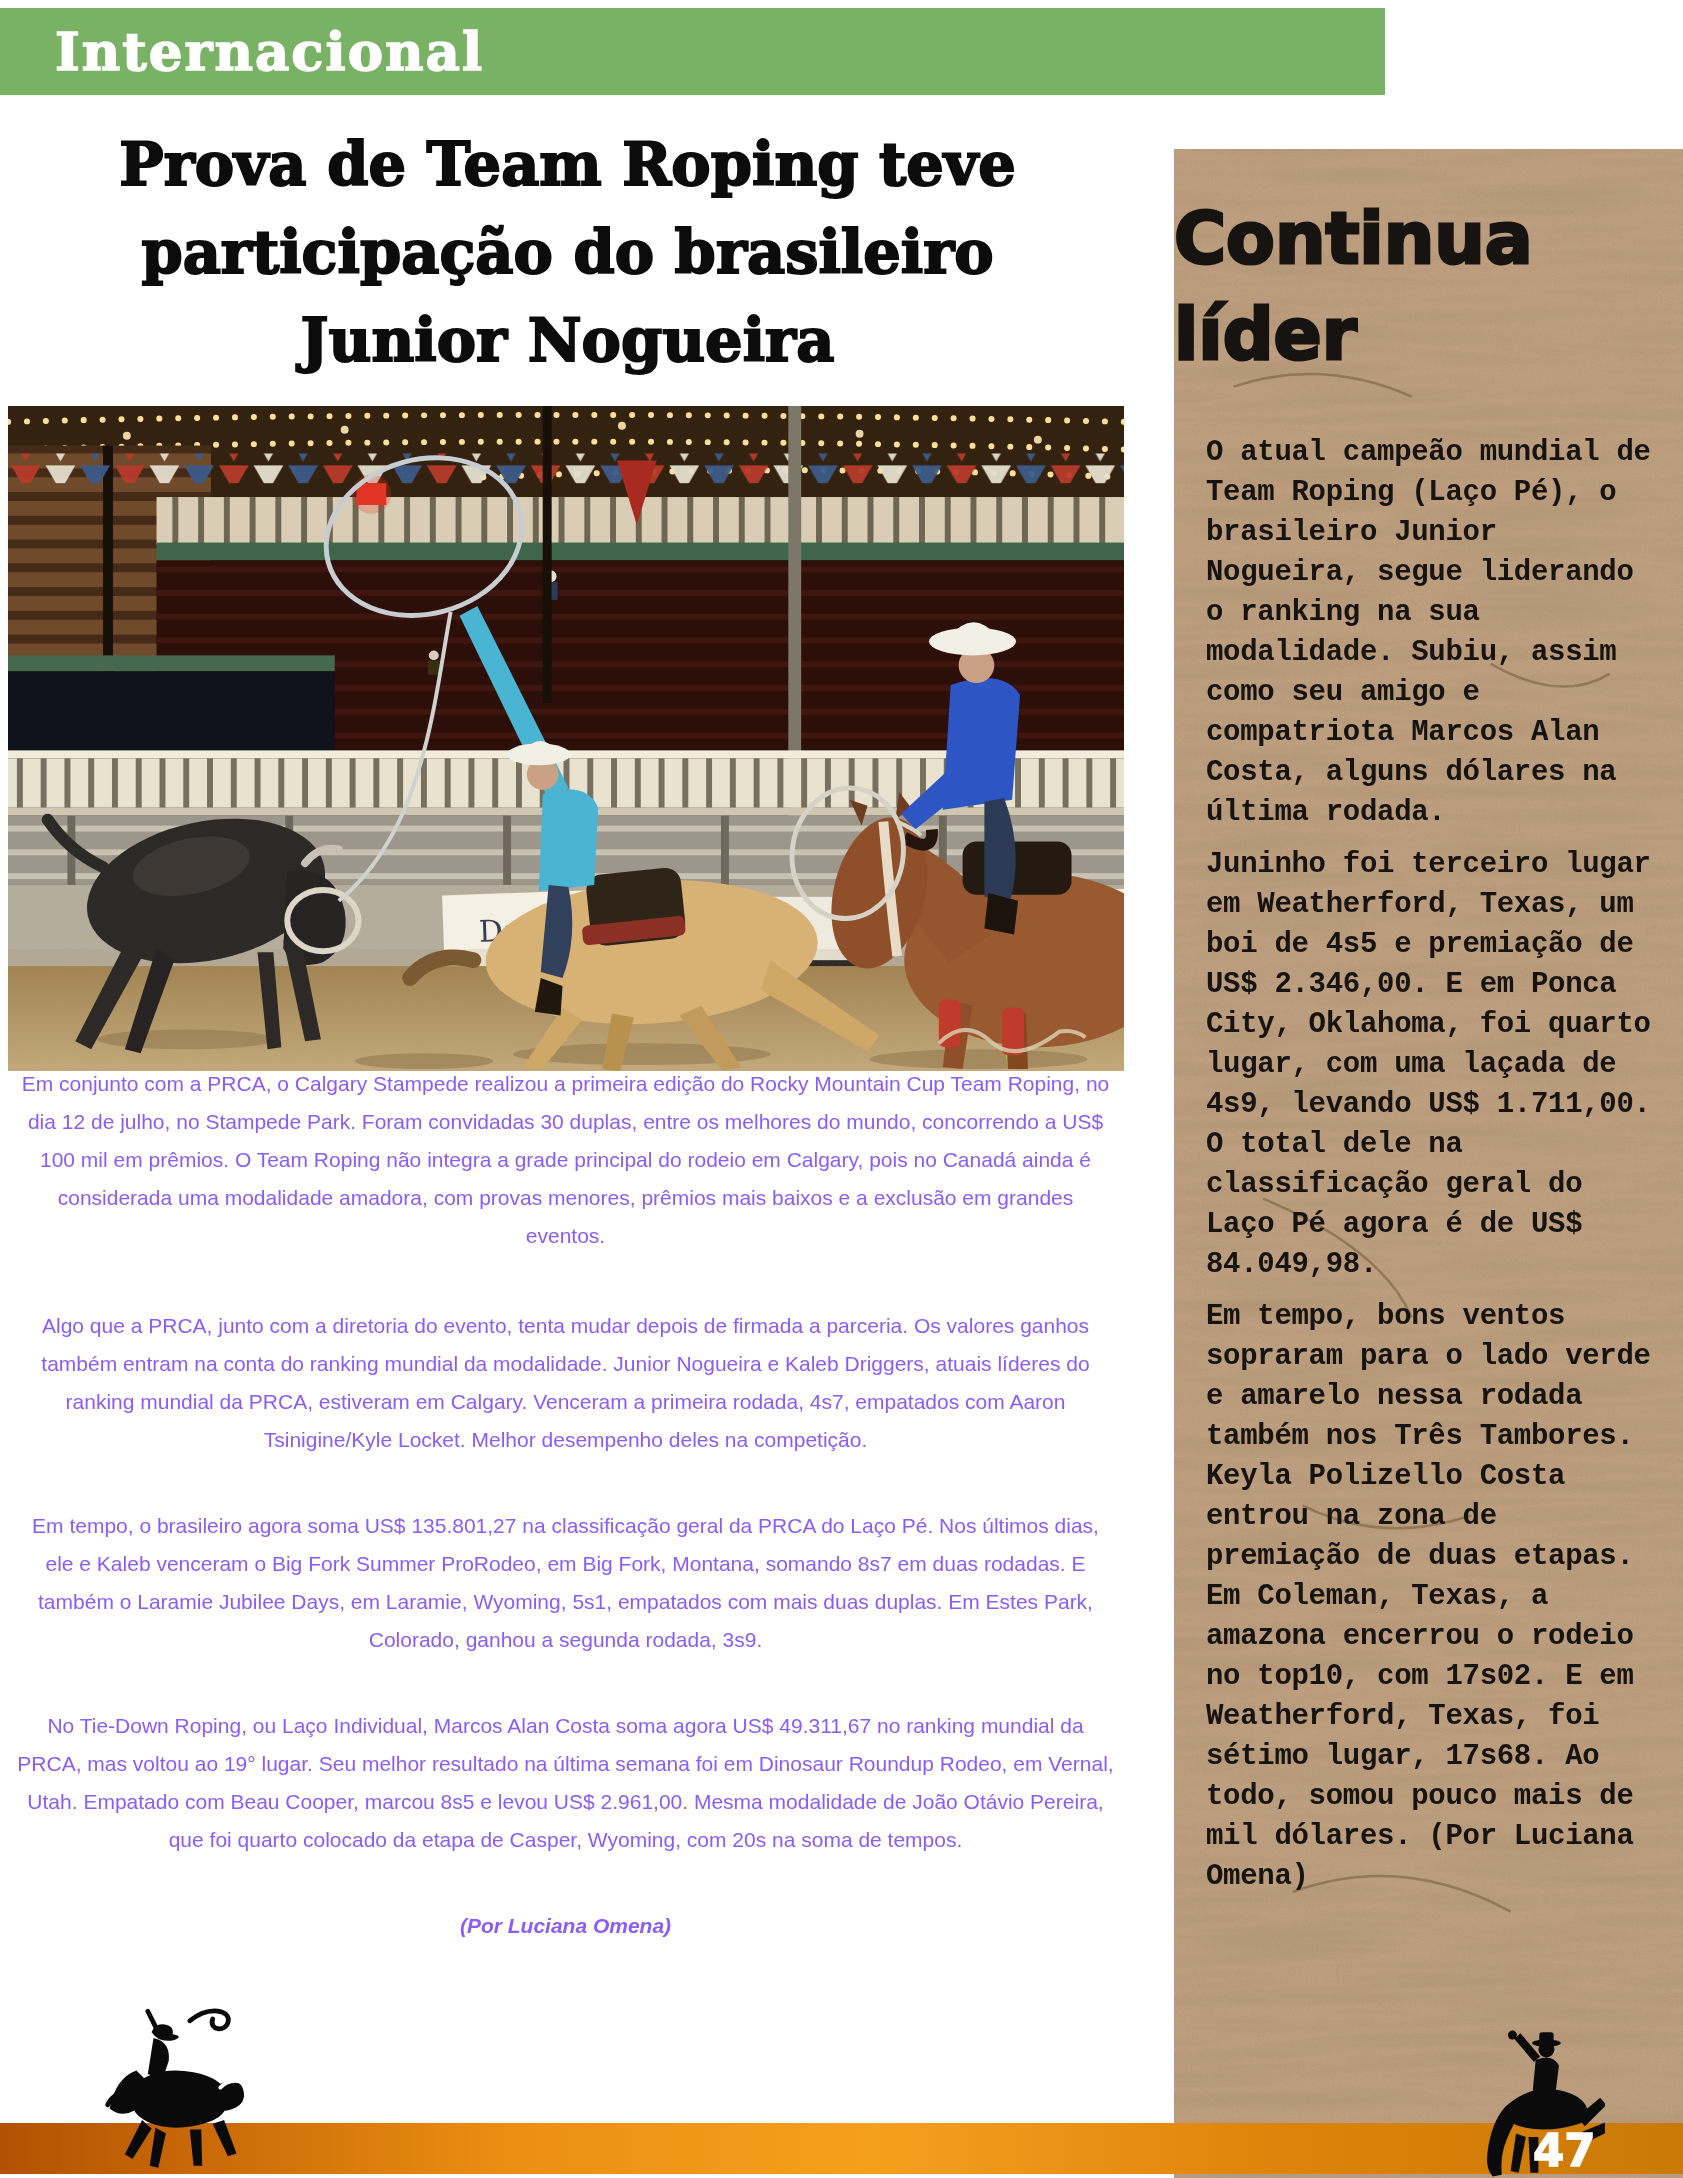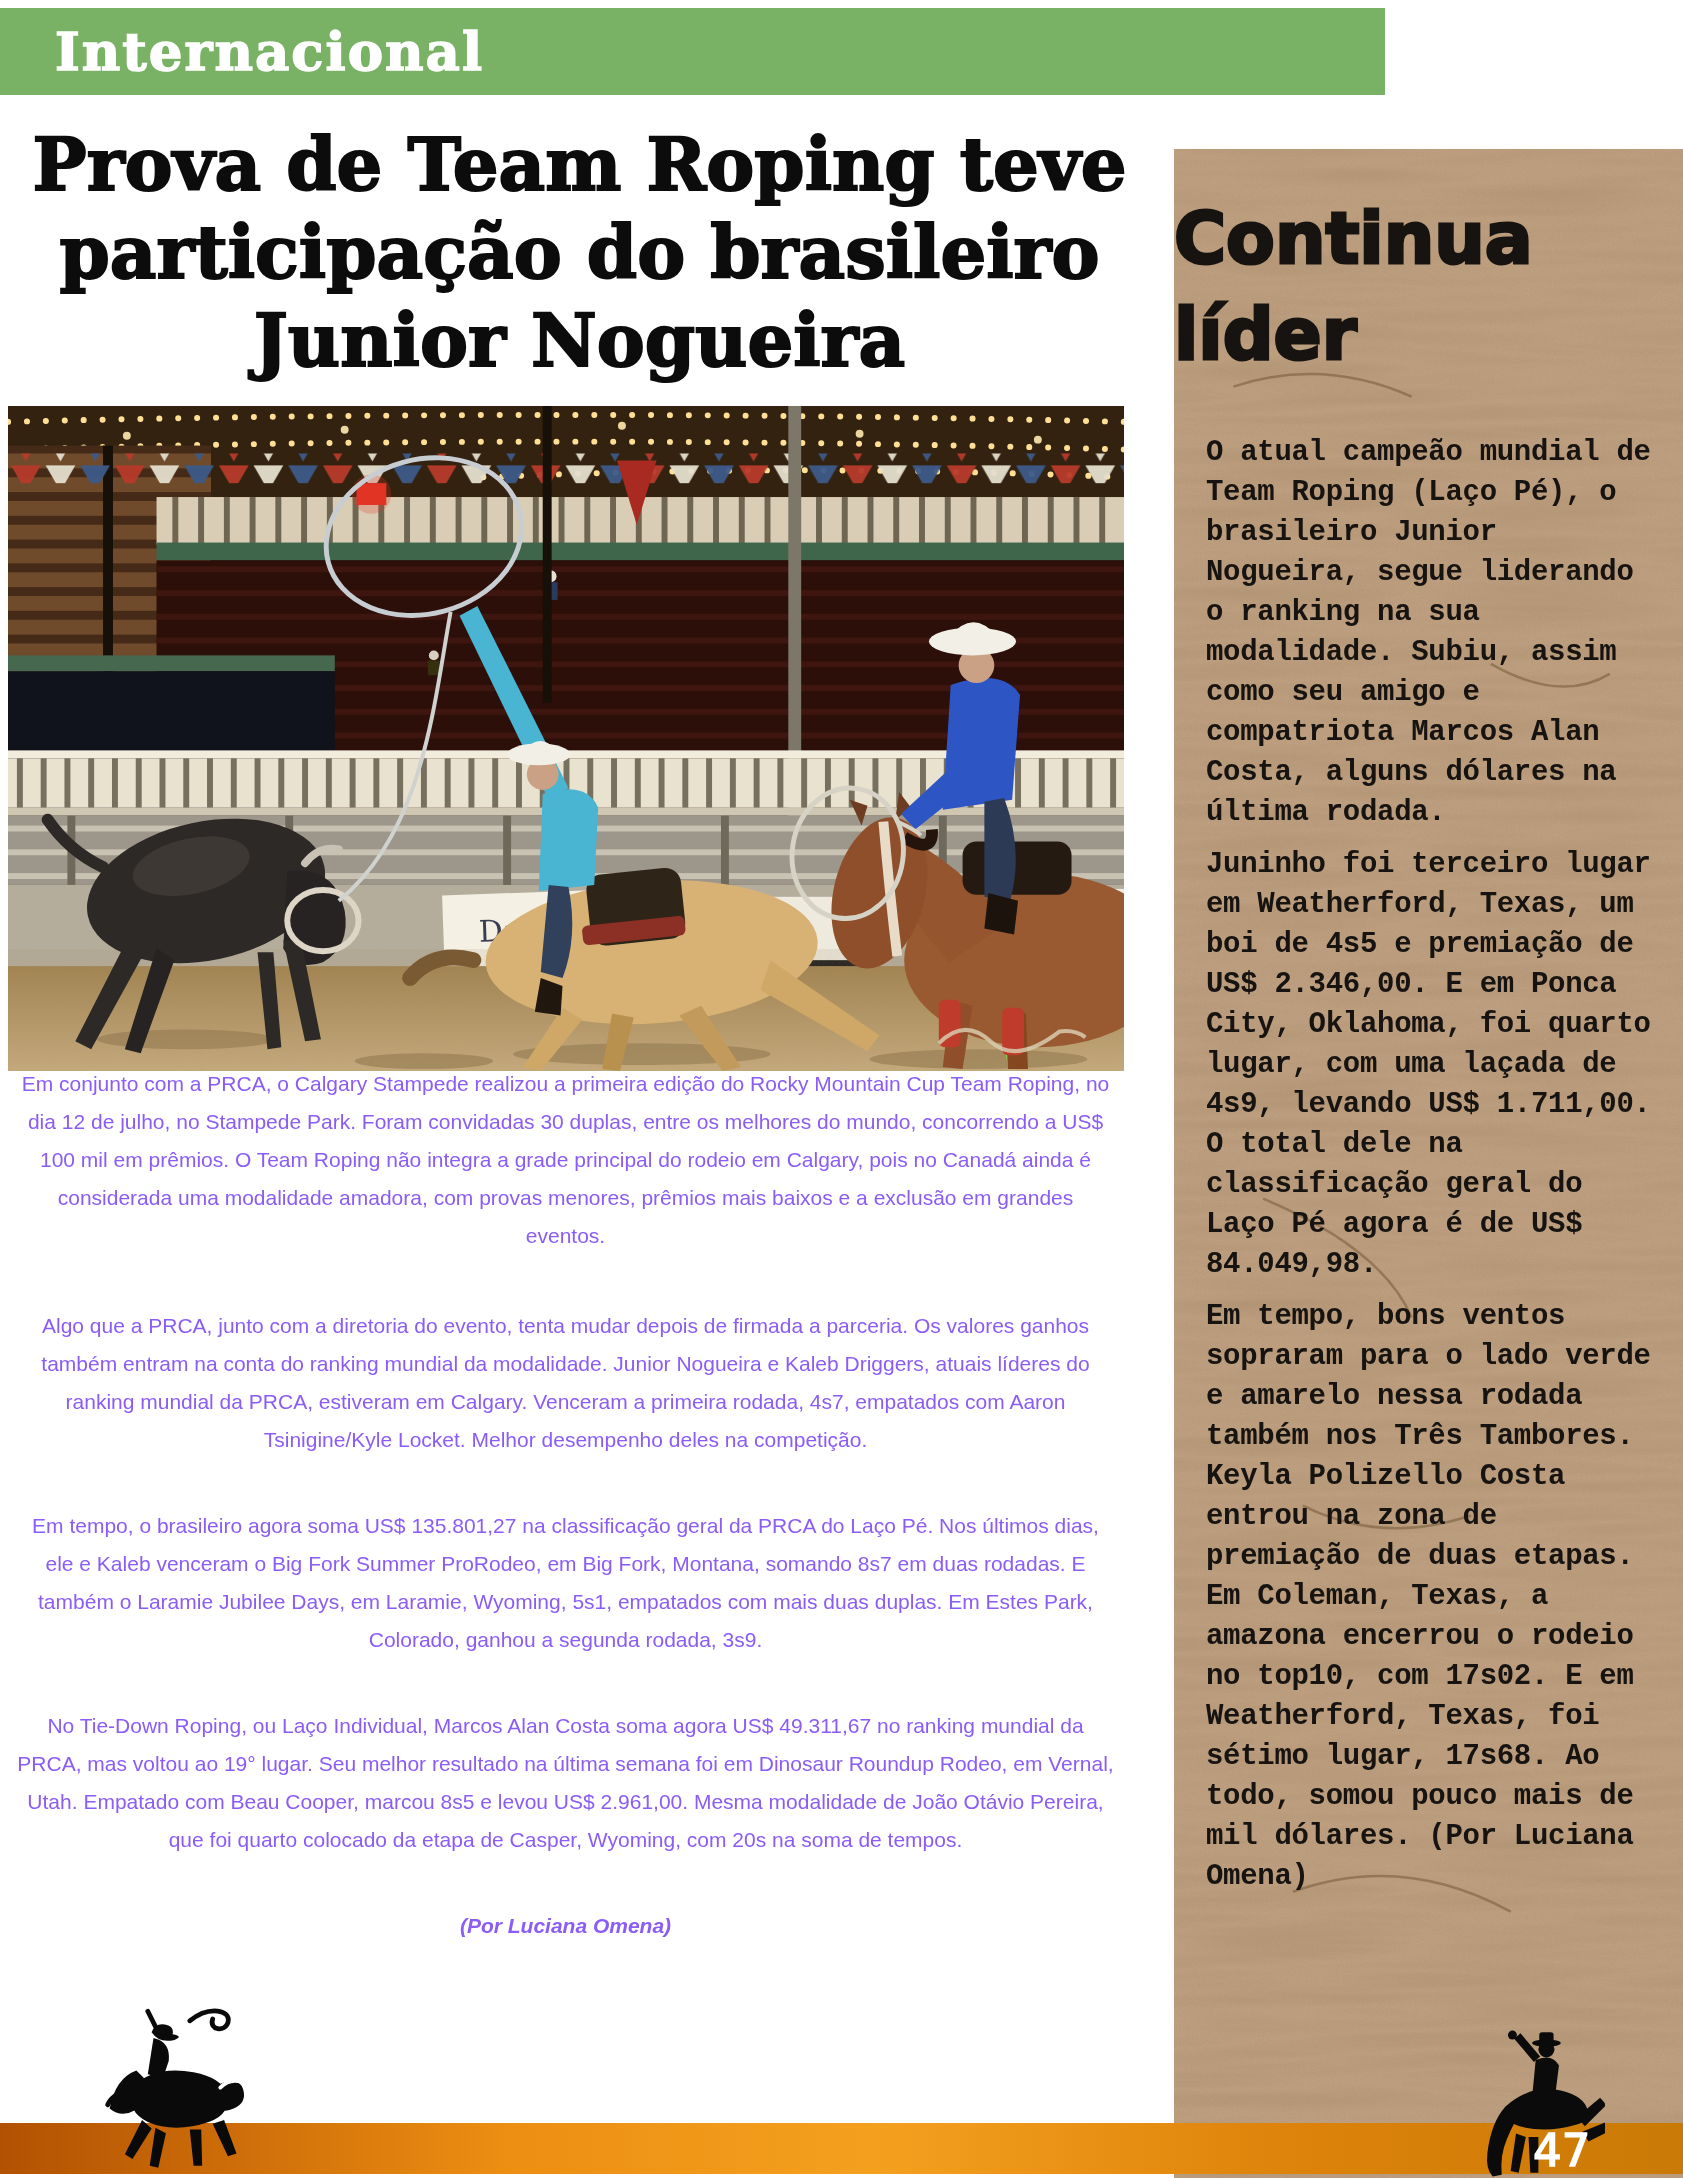--- a/index.html
+++ b/index.html
@@ -8,22 +8,22 @@
     font-family:"Liberation Sans",sans-serif;overflow:hidden;
   }
   
   .banner{position:absolute;top:8px;left:0;width:1385px;height:87px;background:#79b264;}
   .banner-label{
     font-family:"DejaVu Serif",serif;font-weight:bold;font-size:53px;line-height:87px;
     color:#ffffff;padding-left:55px;letter-spacing:2px;-webkit-text-stroke:1.5px #ffffff;
   }
   
   .headline{
-    position:absolute;top:121px;left:20px;width:1119px;text-align:center;
-    font-family:"DejaVu Serif",serif;font-weight:bold;font-size:72px;line-height:88px;
+    position:absolute;top:121px;left:8px;width:1119px;text-align:center;
+    font-family:"DejaVu Serif",serif;font-weight:bold;font-size:59px;line-height:88px;
     color:#0c0c0c;-webkit-text-stroke:2px #0c0c0c;
   }
   
   .photo{position:absolute;top:406px;left:8px;width:1116px;height:665px;}
   .photo svg{display:block;width:100%;height:100%;}
   
   .body-par{
     position:absolute;left:16px;width:1099px;text-align:center;
     font-size:21px;line-height:38px;color:#8b5cf6;
   }
@@ -44,21 +44,21 @@
     padding:0 20px;margin:12px;
   }
   .sidebar-par.first{margin-top:50px;}
   
   .orange-bar{
     position:absolute;top:2123px;left:0;width:1683px;height:51px;z-index:2;
     background:linear-gradient(90deg,#b25102 0%,#ec8e12 30%,#f4a01f 52%,#de830b 76%,#c97a06 100%);
   }
   .page-num{
     position:absolute;top:2126px;left:1533px;z-index:4;color:#ffffff;
-    font-family:"DejaVu Sans",sans-serif;font-weight:normal;font-size:45px;line-height:50px;
+    font-family:"DejaVu Sans",sans-serif;font-weight:bold;font-size:45px;line-height:50px;
     -webkit-text-stroke:1.5px #ffffff;
   }
   .logo-left{position:absolute;left:93px;top:1996px;width:163px;height:186px;z-index:3;}
   .logo-right{position:absolute;left:1461px;top:2010px;width:144px;height:170px;z-index:3;}
   .logo-left svg,.logo-right svg{display:block;width:100%;height:100%;}
 </style>
 </head>
 <body>
 
 <div class="banner">

